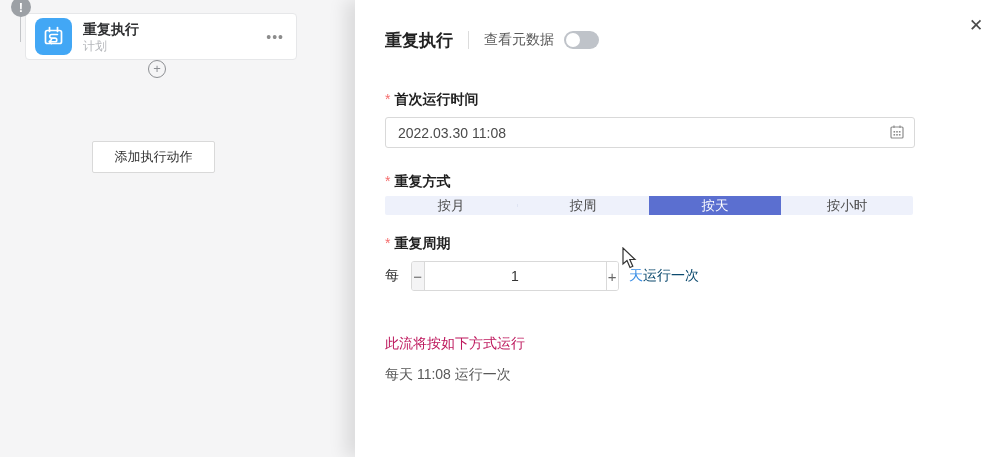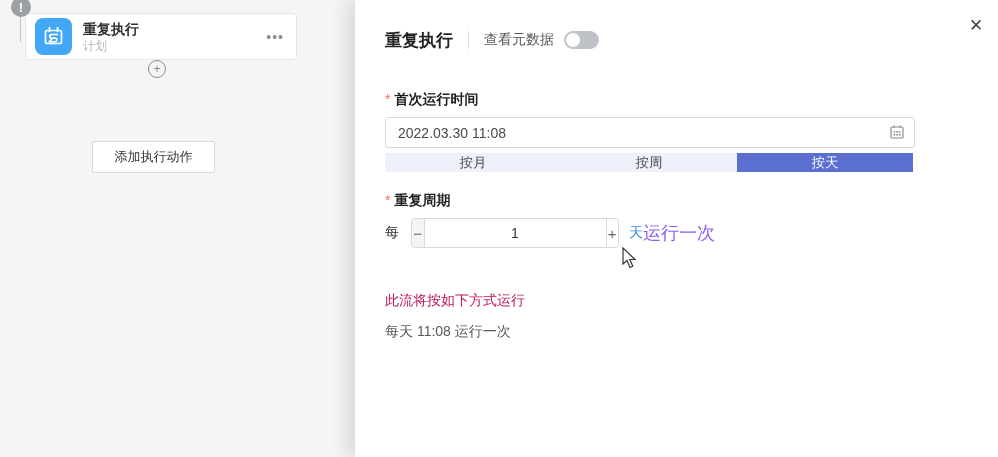--- a/index.html
+++ b/index.html
@@ -67,21 +67,21 @@
   .cycle-prefix { font-size:14px; color:#333; margin-right:12px; }
   .stepper { display:flex; width:208px; height:30px; border:1px solid #d9d9d9;
     border-radius:3px; overflow:hidden; }
   .step-btn { width:29px; display:flex; align-items:center; justify-content:center;
     font-size:15px; color:#666; cursor:pointer; background:#fff; }
   .step-minus { background:#f4f4f5; border-right:1px solid #d9d9d9; }
   .step-plus { border-left:1px solid #d9d9d9; }
   .step-input { flex:1; border:none; text-align:center; font-size:14px; color:#333;
     font-family:inherit; outline:none; }
   .cycle-unit { font-size:14px; color:#3a8ee6; margin-left:10px; }
-  .cycle-suffix { font-size:18px; color:#8b5cf6; }
+  .cycle-suffix { font-size:14px; color:#0c4a6e; }
 
   .summary-heading { margin-top:44px; font-size:14px; font-weight:normal; color:#be185d; }
   .summary-text { margin-top:13px; font-size:14px; color:#595959; }
 
   .cursor { position:absolute; left:622px; top:247px; z-index:9; pointer-events:none; }
 </style>
 </head>
 <body>
 
 <div class="stage">
@@ -138,24 +138,28 @@
             <rect x="4.5" y="7" width="1.6" height="1.6" fill="#8c8c8c"></rect>
             <rect x="7.2" y="7" width="1.6" height="1.6" fill="#8c8c8c"></rect>
             <rect x="9.9" y="7" width="1.6" height="1.6" fill="#8c8c8c"></rect>
             <rect x="4.5" y="10" width="1.6" height="1.6" fill="#8c8c8c"></rect>
             <rect x="7.2" y="10" width="1.6" height="1.6" fill="#8c8c8c"></rect>
             <rect x="9.9" y="10" width="1.6" height="1.6" fill="#8c8c8c"></rect>
           </svg>
         </span>
       </div>
 
+      <div class="field-label lbl-2">
+        <span class="req">*</span><span>重复方式</span>
+      </div>
       <div class="segmented">
         <div class="segment">按月</div>
         <div class="segment">按周</div>
         <div class="segment active">按天</div>
+        <div class="segment">按小时</div>
       </div>
 
       <div class="field-label lbl-3">
         <span class="req">*</span><span>重复周期</span>
       </div>
       <div class="cycle-row">
         <span class="cycle-prefix">每</span>
         <div class="stepper">
           <div class="step-btn step-minus">−</div>
           <input class="step-input" type="text" value="1" style="">

